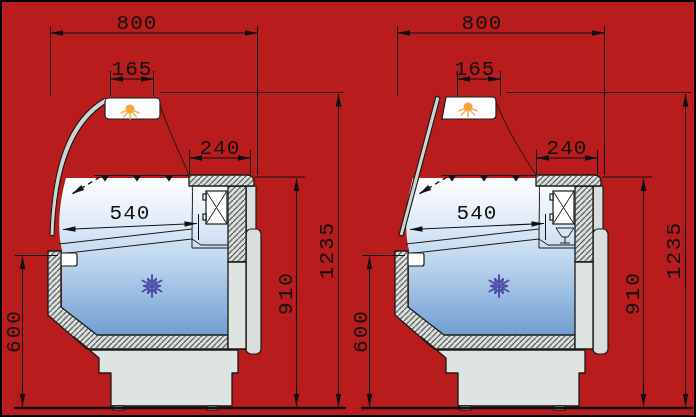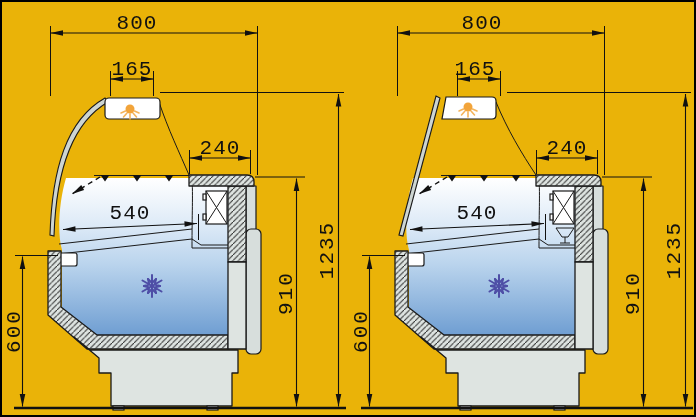--- a/index.html
+++ b/index.html
@@ -1,16 +1,16 @@
 <!DOCTYPE html>
 <html><head>
 <meta charset="utf-8">
 <style>
   html,body{margin:0;padding:0;background:#fff;}
-  .frame{width:696px;height:417px;box-sizing:border-box;border:2px solid #000;background:#eab308;overflow:hidden;}
+  .frame{width:696px;height:417px;box-sizing:border-box;border:2px solid #000;background:#b91c1c;overflow:hidden;}
   svg{display:block;}
   .dimline{stroke:#111;stroke-width:1.1;fill:none;}
   .extline{stroke:#111;stroke-width:1;fill:none;}
   .refline{stroke:#111;stroke-width:1.1;fill:none;}
   .thin{stroke:#1a1a1a;stroke-width:1;fill:none;}
   .floor{stroke:#111;stroke-width:2.6;fill:none;}
   .dimtext{font-family:"Liberation Mono","DejaVu Sans Mono",monospace;font-size:21px;
            letter-spacing:1px;fill:#111;}
   .vtext{letter-spacing:2px;}
   .panel{fill:#dee4e1;stroke:#1a1a1a;stroke-width:1.3;stroke-linejoin:round;}

